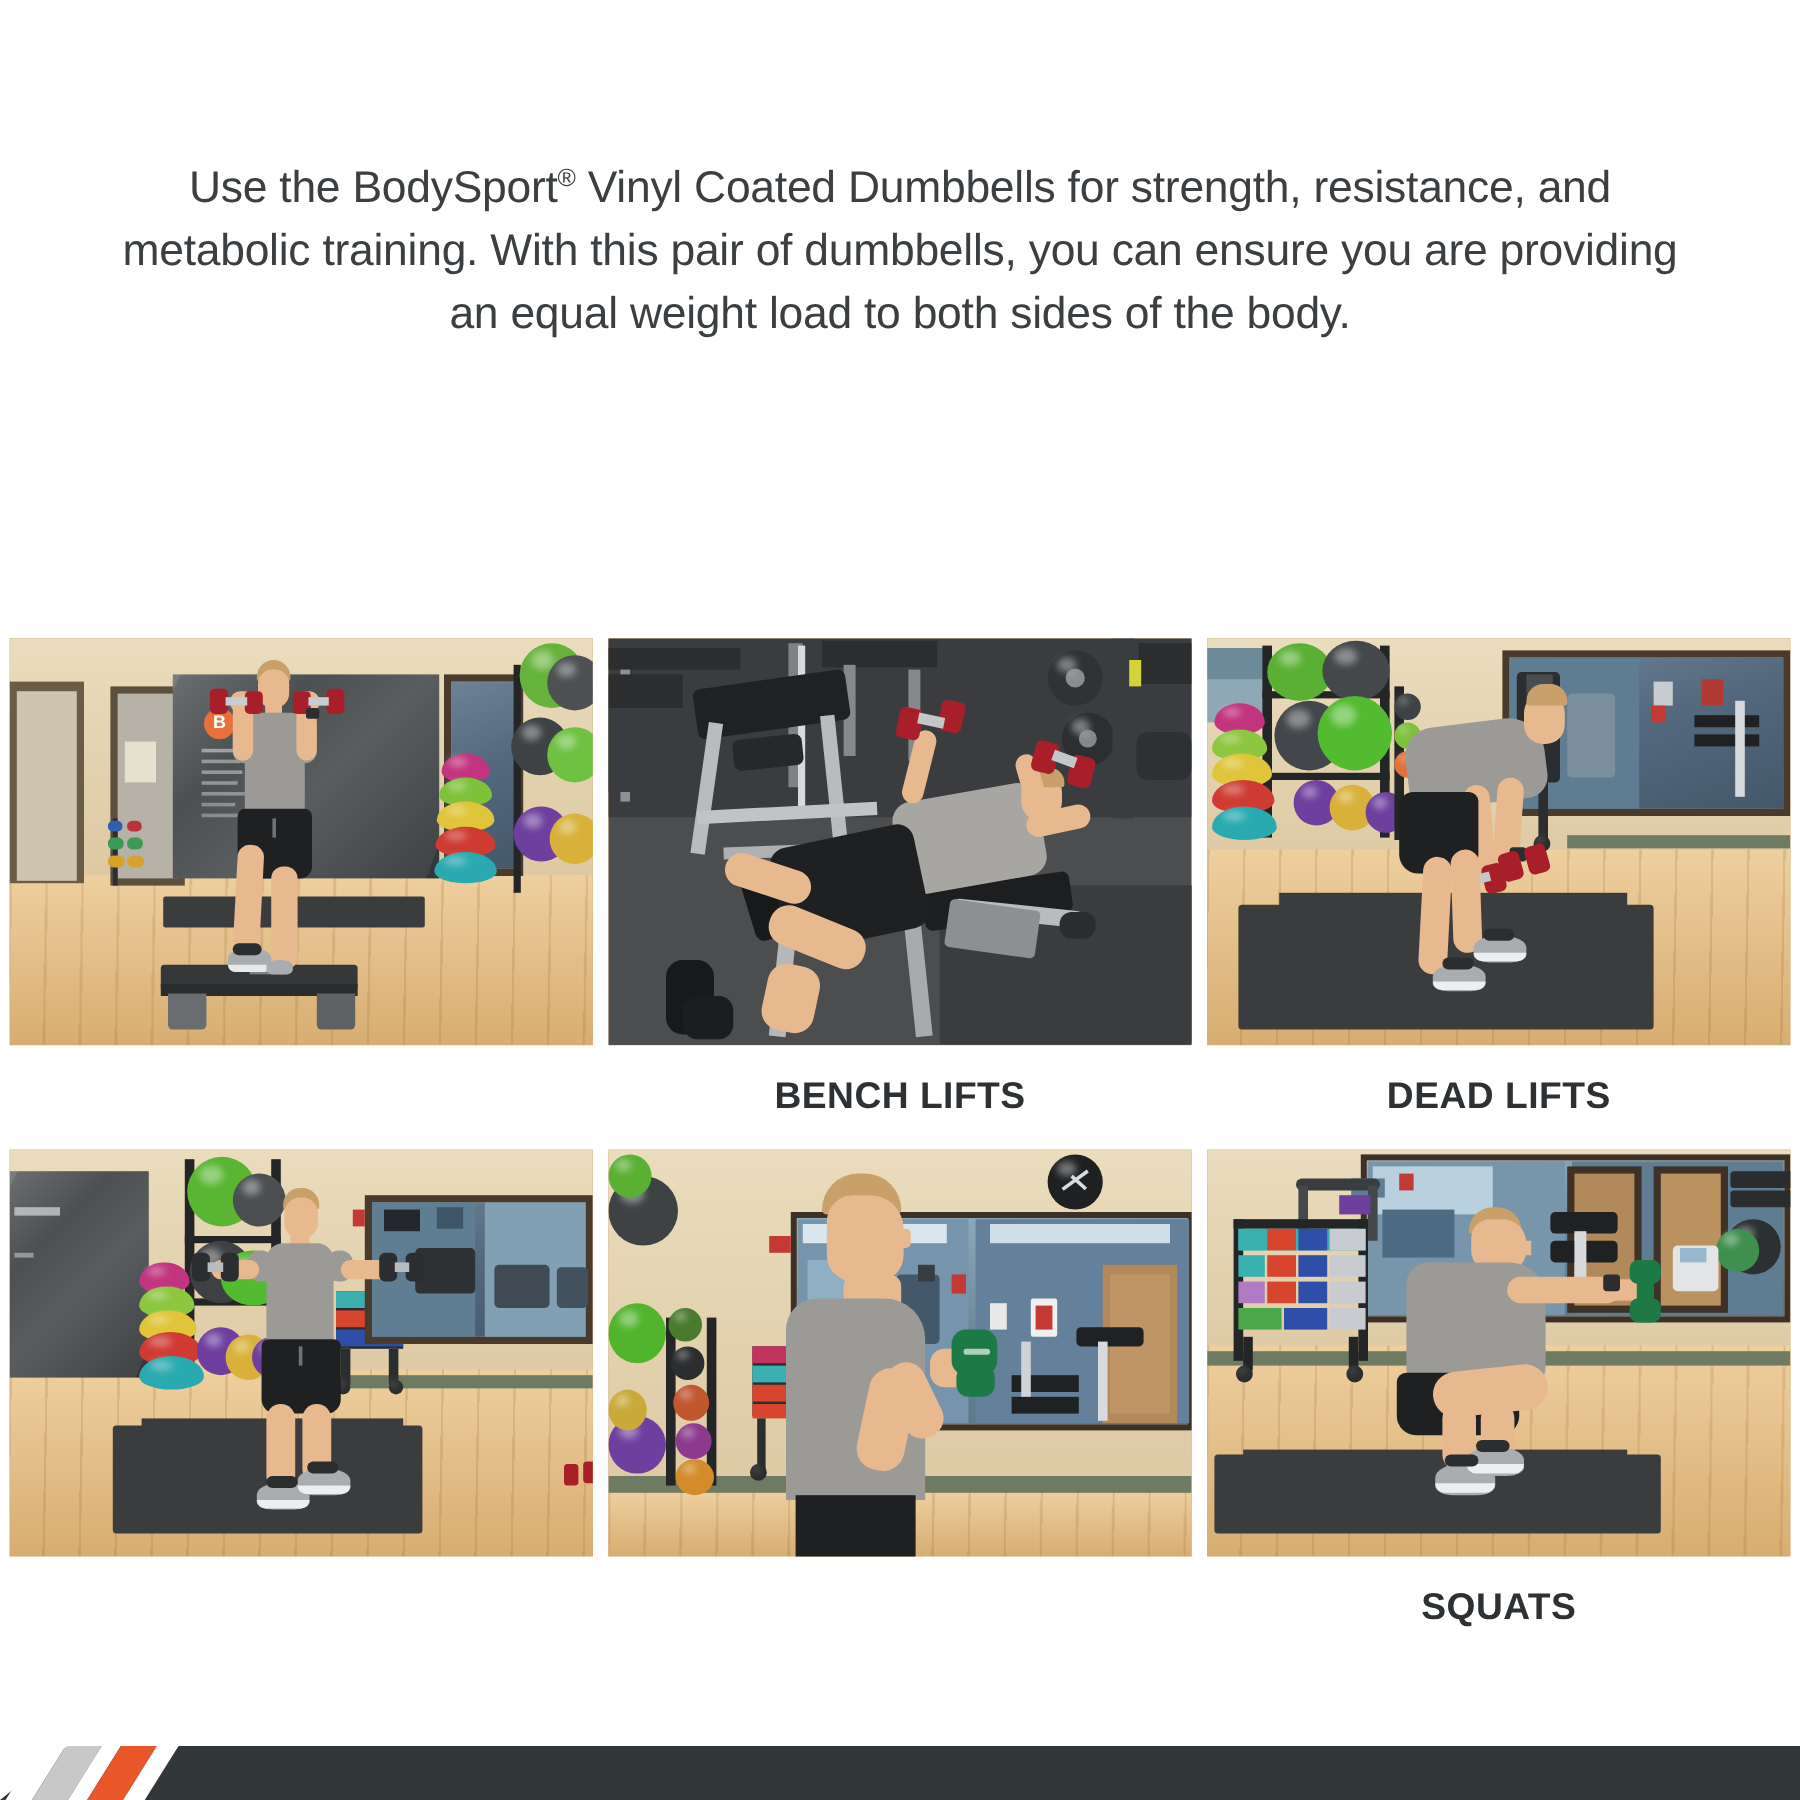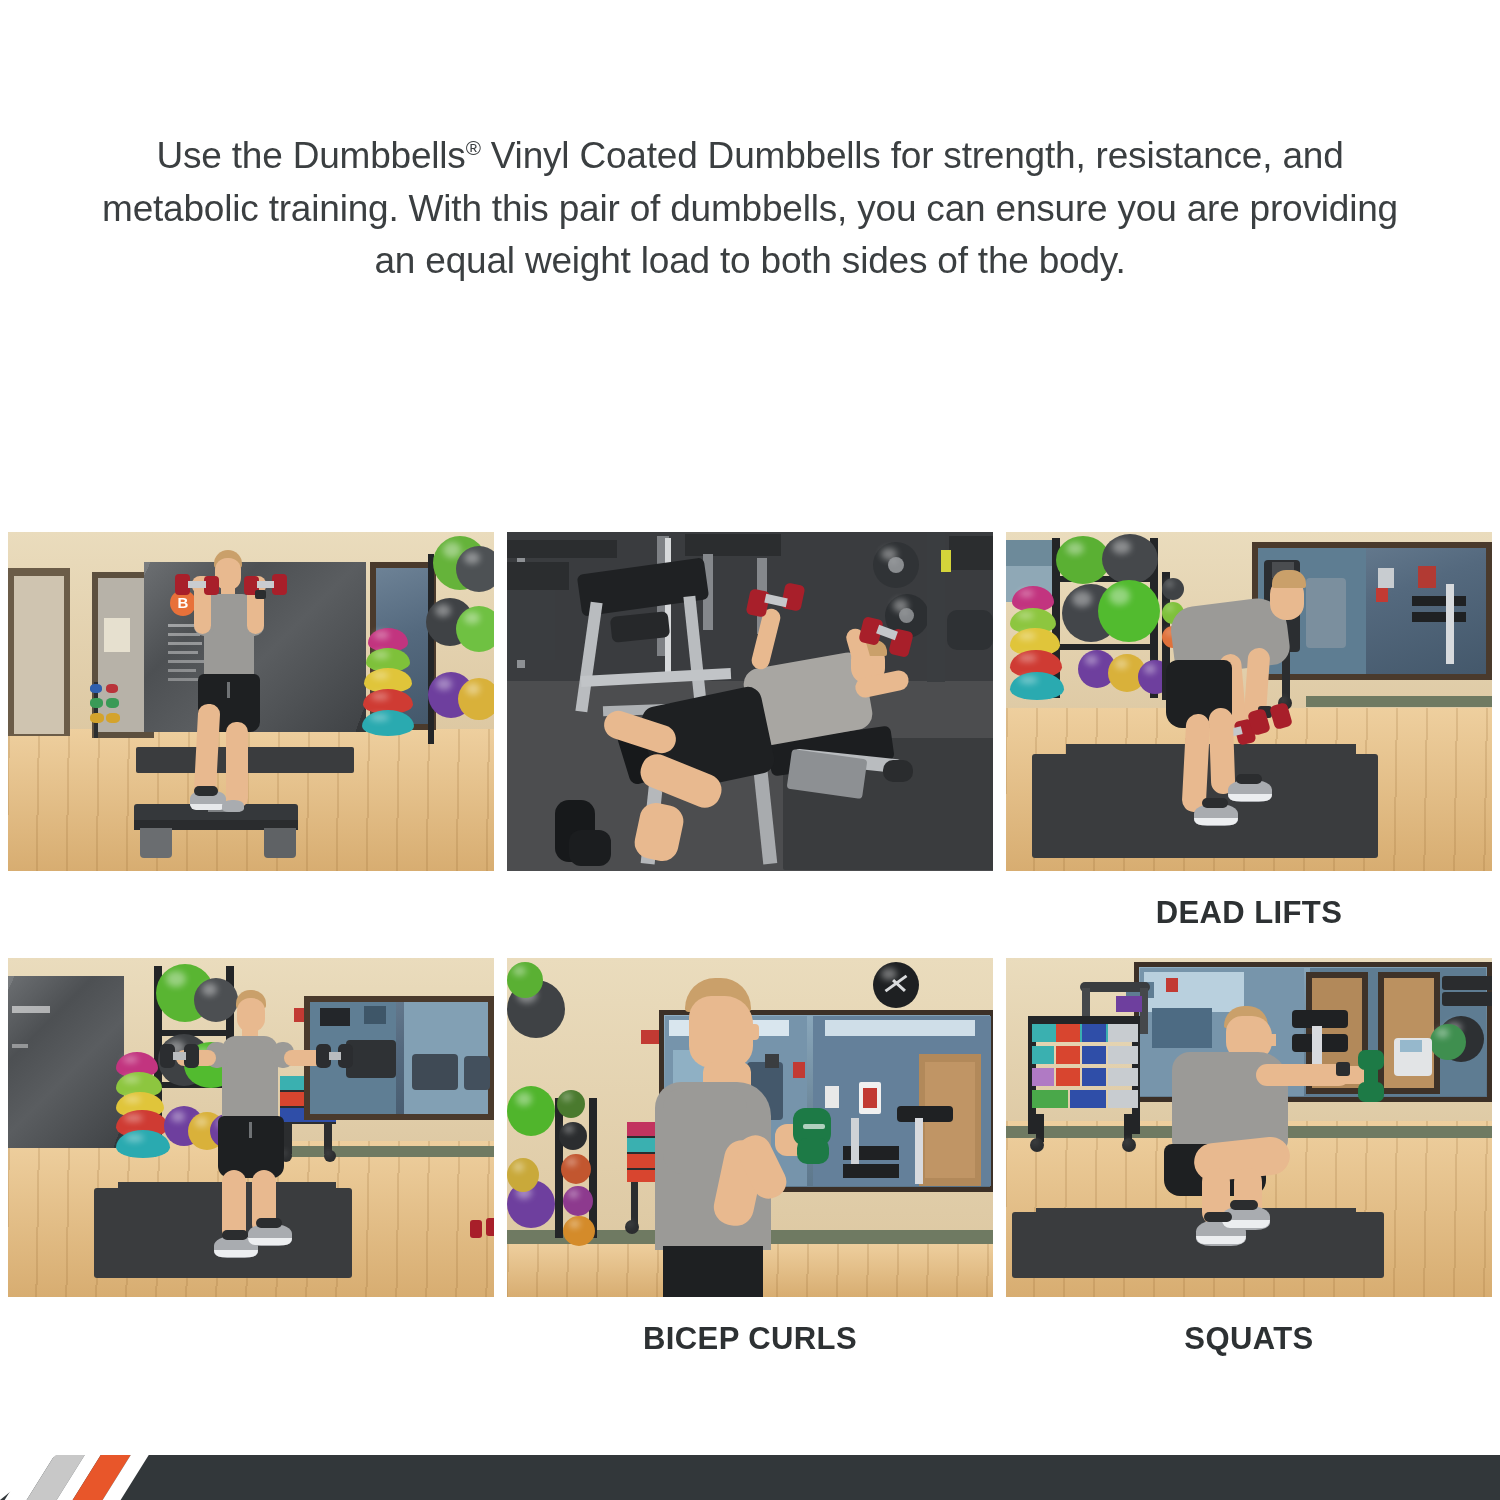--- a/index.html
+++ b/index.html
@@ -149,21 +149,21 @@
     position:absolute; left:0; top:0; width:120px; height:45px;
     background:#ffffff;
     clip-path: polygon(0 0, 56px 0, 0 45px);
   }
 </style>
 </head>
 <body>
 
 <div class="header">
   <div class="subtitle">
-    <span>Use the Dumbbells</span><sup>®</sup><span> Vinyl Coated Dumbbells for strength, resistance, and metabolic training. With this pair of dumbbells, you can ensure you are providing an equal weight load to both sides of the body.</span>
+    <span>Use the BodySport</span><sup>®</sup><span> Vinyl Coated Dumbbells for strength, resistance, and metabolic training. With this pair of dumbbells, you can ensure you are providing an equal weight load to both sides of the body.</span>
   </div>
 </div>
 
 <div class="grid">
 
   <div class="row">
 
     <div class="cell c1">
       <div class="photo">
         <div class="sc wall-hi"></div>
@@ -309,20 +309,21 @@
         <div class="sc dumbbell-red" style="left:354px;top:86px;width:20px;height:26px;border-radius:5px;transform:rotate(14deg);"></div>
         <div class="sc dumbbell-red" style="left:384px;top:98px;width:20px;height:26px;border-radius:5px;transform:rotate(14deg);"></div>
         <div class="sc" style="left:370px;top:96px;width:20px;height:9px;background:#c4c7ca;transform:rotate(20deg);"></div>
 
         <div class="sc shorts" style="left:140px;top:164px;width:122px;height:88px;border-radius:14px;transform:rotate(-12deg);"></div>
 
         <div class="sc skin" style="left:96px;top:186px;width:74px;height:28px;border-radius:14px;transform:rotate(18deg);"></div>
         <div class="sc skin" style="left:132px;top:232px;width:84px;height:34px;border-radius:16px;transform:rotate(22deg);"></div>
         <div class="sc skin" style="left:130px;top:272px;width:44px;height:56px;border-radius:16px;transform:rotate(12deg);"></div>
       </div>
+      <div class="caption">BENCH LIFTS</div>
     </div>
 
     <div class="cell">
       <div class="photo">
         <div class="sc wall-hi"></div>
         <div class="sc floor2" style="height:48%;"></div>
         <div class="sc baseboard" style="top:164px;left:300px;width:186px;"></div>
 
         <div class="sc" style="left:0;top:8px;width:48px;height:62px;background:#8fa8b6;"></div>
         <div class="sc" style="left:0;top:8px;width:48px;height:26px;background:#6d8a9a;"></div>
@@ -553,21 +554,20 @@
         <div class="sc skin" style="left:212px;top:182px;width:40px;height:86px;border-radius:18px;transform:rotate(12deg);"></div>
         <div class="sc skin" style="left:238px;top:176px;width:34px;height:66px;border-radius:16px;transform:rotate(-26deg);"></div>
         <div class="sc skin" style="left:268px;top:166px;width:34px;height:32px;border-radius:12px;"></div>
 
         <div class="sc dumbbell-green" style="left:286px;top:150px;width:38px;height:38px;border-radius:12px;"></div>
         <div class="sc dumbbell-green" style="left:290px;top:180px;width:32px;height:26px;border-radius:10px;"></div>
         <div class="sc" style="left:296px;top:166px;width:22px;height:5px;background:rgba(255,255,255,.65);border-radius:2px;"></div>
 
         <div class="sc shorts" style="left:156px;top:288px;width:100px;height:52px;"></div>
       </div>
-      <div class="caption">BICEP CURLS</div>
     </div>
 
     <div class="cell">
       <div class="photo">
         <div class="sc wall-hi" style="height:56%;"></div>
         <div class="sc floor2" style="height:52%;"></div>
         <div class="sc baseboard" style="top:168px;left:0;width:100%;height:12px;"></div>
 
         <div class="sc glass2" style="left:128px;top:4px;width:358px;height:140px;"></div>
         <div class="sc" style="left:134px;top:10px;width:164px;height:128px;background:#7795ab;"></div>

